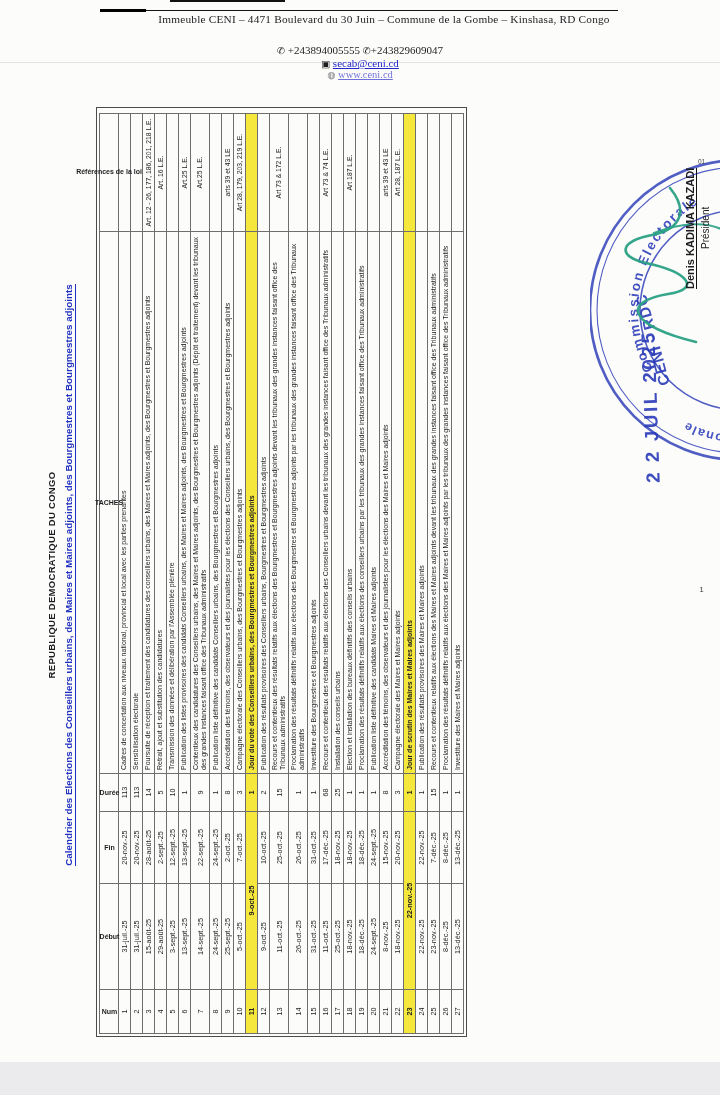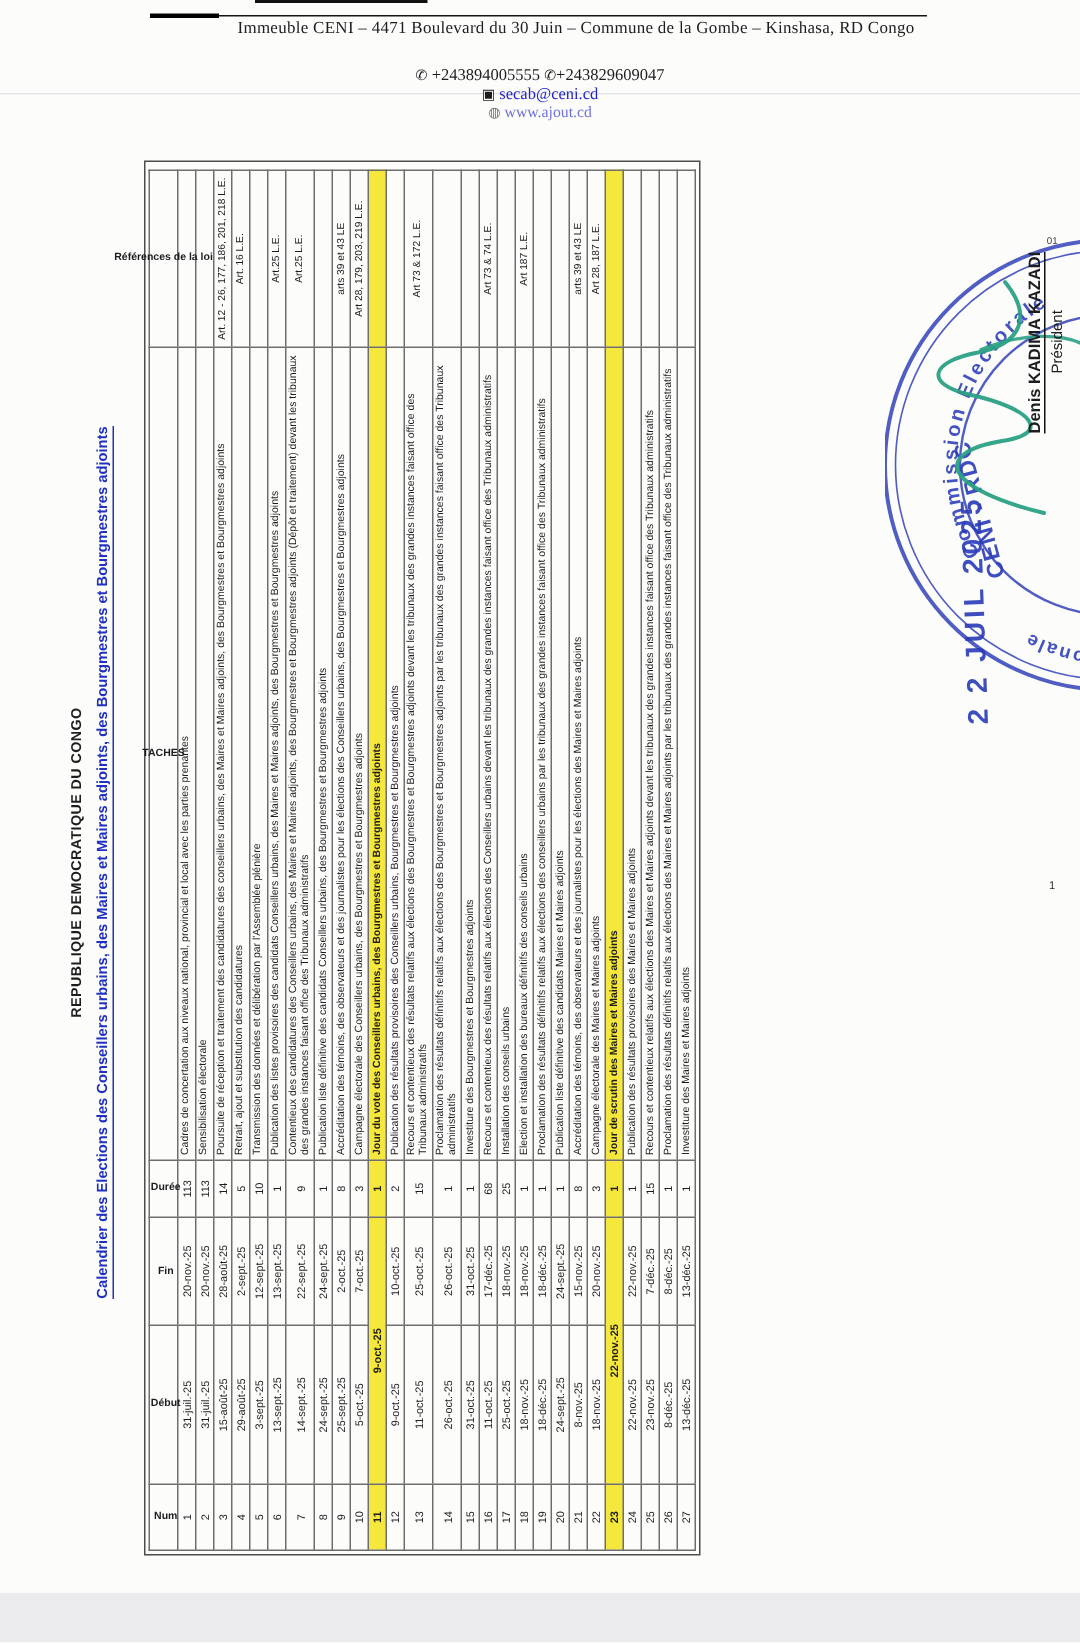--- a/index.html
+++ b/index.html
@@ -11,21 +11,21 @@
   .scan-seam{position:absolute;top:62px;left:0;width:100%;height:1px;background:#e3e3e6;}
   
   .letterhead{position:absolute;top:8px;left:0;width:720px;text-align:center;
     font-family:"Liberation Serif",serif;}
   .lh-rule{position:absolute;top:2px;left:112px;width:506px;border-top:1.6px solid #141414;}
   .lh-tick{position:absolute;top:1px;left:100px;width:46px;height:2.6px;background:#000;}
   .lh-line1{padding-top:5px;font-size:11.3px;letter-spacing:.2px;padding-left:48px;}
   .lh-line2{font-size:11px;margin-top:19px;}
   .lh-line3{font-size:11px;margin-top:1px;}
   .lh-line4{font-size:10.5px;margin-top:0px;opacity:.65;}
-  .lh-link{color:#2326c9;margin-top:28px;}
+  .lh-link{color:#2326c9;text-decoration:underline;margin-top:28px;}
   .lh-icon{font-size:9.5px;}
   
   .landscape{position:absolute;top:0;left:0;width:1095px;height:720px;
     transform:rotate(-90deg) translateX(-1095px);transform-origin:0 0;}
   .doc-title{position:absolute;left:60px;top:46px;width:920px;text-align:center;
     font-size:9.5px;font-weight:bold;letter-spacing:.3px;}
   .doc-subtitle{position:absolute;left:60px;top:63px;width:920px;text-align:center;
     font-size:9.8px;font-weight:bold;color:#2030c0;}
   .doc-subtitle span{border-bottom:1px solid #2030c0;padding-bottom:1px;}
   
@@ -69,21 +69,21 @@
       <span class="lh-icon">✆</span>
       <span>+243894005555</span>
       <span class="lh-icon">✆</span><span>+243829609047</span>
     </div>
     <div class="lh-line3">
       <span class="lh-icon">▣</span>
       <span class="lh-link">secab@ceni.cd</span>
     </div>
     <div class="lh-line4">
       <span class="lh-icon">◍</span>
-      <span class="lh-link">www.ajout.cd</span>
+      <span class="lh-link">www.ceni.cd</span>
     </div>
   </div>
 
   <div class="landscape">
     <div class="doc-title">REPUBLIQUE DEMOCRATIQUE DU CONGO</div>
     <div class="doc-subtitle">
       <span>Calendrier des Elections des Conseillers urbains, des Maires et Maires adjoints, des Bourgmestres et Bourgmestres adjoints</span>
     </div>
 
     <div class="table-wrap">

